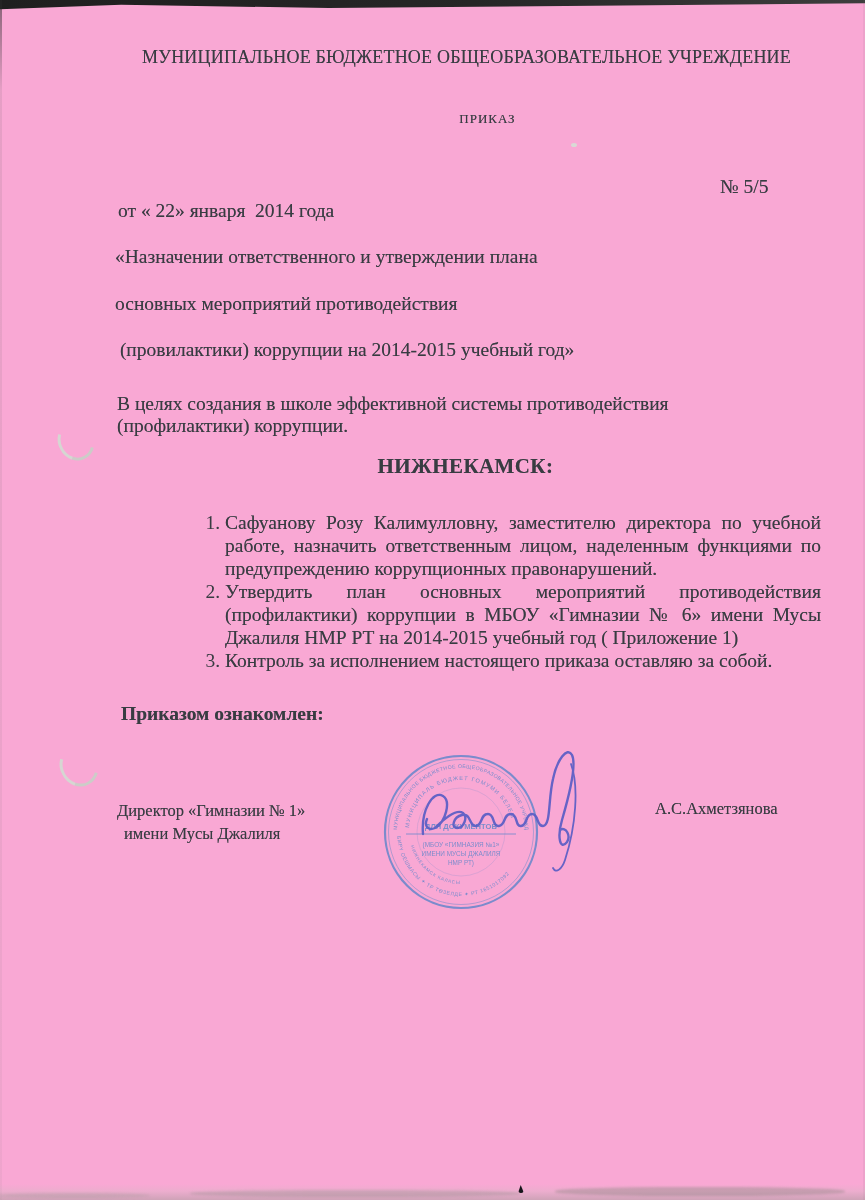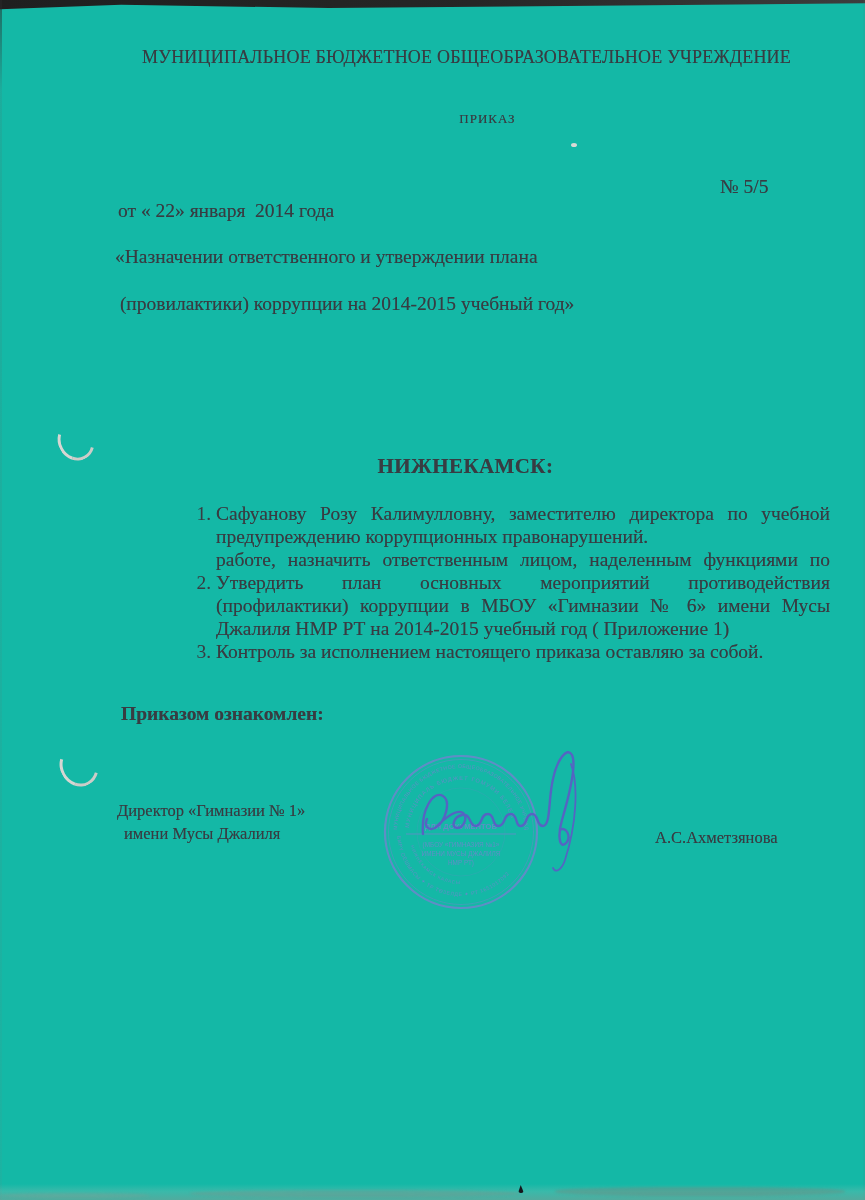--- a/index.html
+++ b/index.html
@@ -1,18 +1,18 @@
 <!DOCTYPE html>
 <html lang="ru"><head>
 <meta charset="utf-8">
 <style>
   html,body { margin:0; padding:0; background:#e8e8e6; }
   .page {
     position:relative; width:865px; height:1200px; margin:0 auto;
-    background:#14b8a6; overflow:hidden;
+    background:#f9a8d4; overflow:hidden;
     font-family:"Liberation Serif","DejaVu Serif",serif;
     color:#383c42;
   }
   .txt { text-shadow:0 0 .5px rgba(56,60,66,.55); }
   .pre { white-space:pre;margin-top:24px; }
 
   
   .top-band { position:absolute; top:0; left:0; width:100%; height:10px; background:linear-gradient(to right,#1f1f1f 0%,#262626 55%,#3d3d3d 100%);
     clip-path:polygon(0 0,100% 0,100% 32%,72% 55%,38% 80%,14% 48%,0 92%); }
   .left-edge { position:absolute; top:0; left:0; width:2px; height:100%; background:linear-gradient(to bottom,rgba(40,40,40,.55),rgba(90,90,90,.12) 90px,rgba(120,120,120,.08)); }
@@ -31,28 +31,28 @@
   
   .org1 { position:absolute; left:68px; right:0; top:47px; text-align:center; font-size:18px; letter-spacing:.2px; }
   .org2 { position:absolute; left:0; right:70px; top:71px; text-align:center; font-size:18px; }
   .doctype { position:absolute; left:110px; right:0; top:111px; text-align:center; font-size:13px; letter-spacing:1px; }
   .dateline { position:absolute; left:118px; top:176px; font-size:19.5px; }
   .docnum { position:absolute; left:720px; top:176px; font-size:19.5px; }
   .subject { position:absolute; left:115px; top:222px; font-size:19.5px; line-height:22.5px; }
   .preamble { position:absolute; left:117px; top:393px; font-size:19.5px; line-height:22px; }
   .resolution { position:absolute; left:66px; right:0; top:454px; text-align:center; font-size:21px; font-weight:bold; letter-spacing:.4px; }
   .orders { position:absolute; left:183px; top:499px; width:650px; font-size:19.5px; line-height:23px; }
-  .orders ol { margin:3px; padding-left:30px; }
+  .orders ol { margin:12px; padding-left:30px; }
   .orders li { margin:0; padding:0; }
   .jline { display:block; text-align:justify; text-align-last:justify; }
   .jline.last { text-align-last:left; }
   .ack { position:absolute; left:121px; top:703px; font-size:19.5px; font-weight:600;text-align:right; }
   .signer { position:absolute; left:117px; top:799px; font-size:16.5px; line-height:23px; }
   .signer .l2 { margin-left:7px; }
-  .signer-name { position:absolute; left:655px; top:828px; font-size:16.5px; }
+  .signer-name { position:absolute; left:655px; top:799px; font-size:16.5px; }
 
   .stamp { position:absolute; left:366px; top:737px; width:190px; height:190px; opacity:.88; }
   .autograph { position:absolute; left:413px; top:734px; width:190px; height:152px; opacity:.92; }
 </style>
 </head>
 <body>
 
 <div class="page">
 
   <div class="top-band"></div>
@@ -68,32 +68,37 @@
   <div class="punch p2"></div>
 
   <div class="org1 txt">МУНИЦИПАЛЬНОЕ БЮДЖЕТНОЕ ОБЩЕОБРАЗОВАТЕЛЬНОЕ УЧРЕЖДЕНИЕ</div>
   <div class="doctype txt">ПРИКАЗ</div>
 
   <div class="dateline txt pre">от « 22» января  2014 года</div>
   <div class="docnum txt">№ 5/5</div>
 
   <div class="subject">
     <div class="txt pre">«Назначении ответственного и утверждении плана</div>
+    <div class="txt pre">основных мероприятий противодействия</div>
     <div class="txt pre"> (провилактики) коррупции на 2014-2015 учебный год»</div>
   </div>
 
+  <div class="preamble">
+    <div class="txt">В целях создания в школе эффективной системы противодействия</div>
+    <div class="txt">(профилактики) коррупции.</div>
+  </div>
 
   <div class="resolution txt">НИЖНЕКАМСК:</div>
 
   <div class="orders">
     <ol>
       <li>
         <span class="jline txt">Сафуанову Розу Калимулловну, заместителю директора по учебной</span>
+        <span class="jline txt">работе, назначить ответственным лицом, наделенным функциями по</span>
         <span class="jline last txt">предупреждению коррупционных правонарушений.</span>
-        <span class="jline txt">работе, назначить ответственным лицом, наделенным функциями по</span>
       </li>
       <li>
         <span class="jline txt">Утвердить план основных мероприятий противодействия</span>
         <span class="jline txt">(профилактики) коррупции в МБОУ «Гимназии № 6» имени Мусы</span>
         <span class="jline last txt">Джалиля НМР РТ на 2014-2015 учебный год ( Приложение 1)</span>
       </li>
       <li>
         <span class="jline last txt">Контроль за исполнением настоящего приказа оставляю за собой.</span>
       </li>
     </ol>

